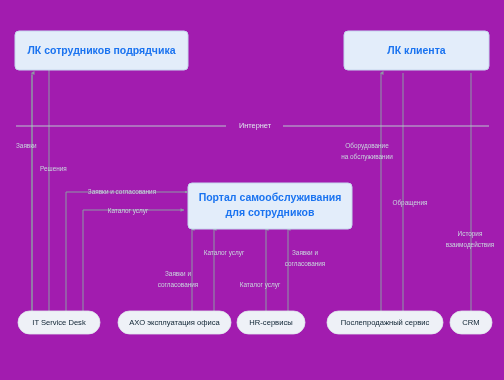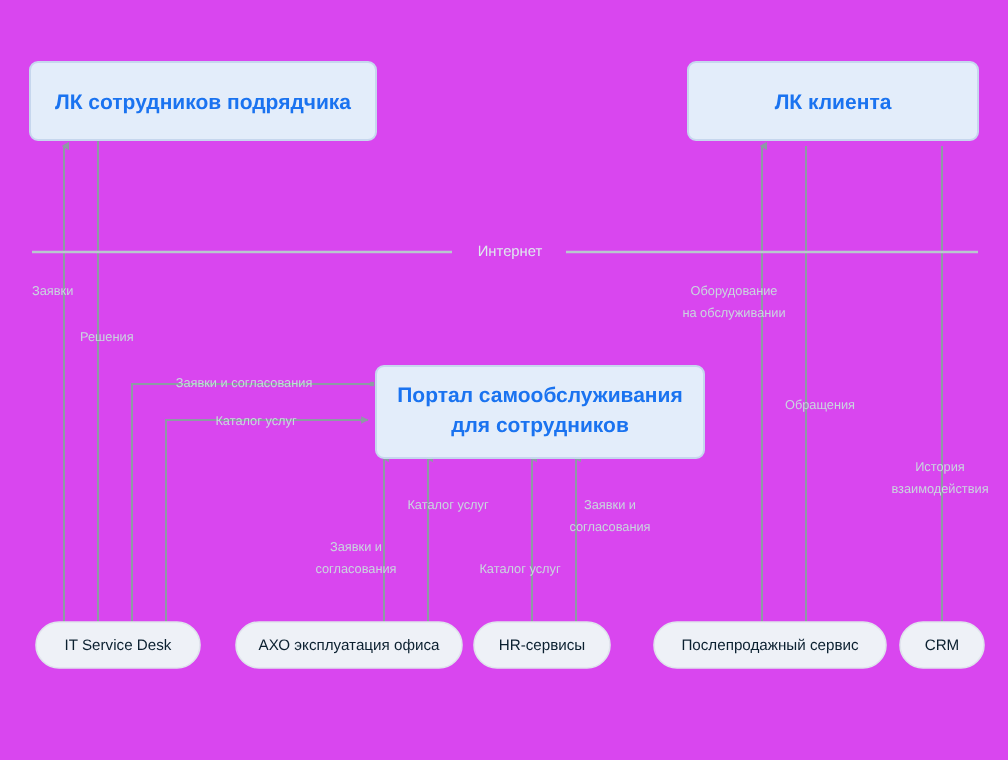--- a/index.html
+++ b/index.html
@@ -10,21 +10,21 @@
   body {
     width: 504px;
     height: 380px;
     overflow: hidden;
     font-family: "Liberation Sans", sans-serif;
   }
   #diagram-root {
     position: relative;
     width: 504px;
     height: 380px;
-    background: #d946ef;
+    background: #a21caf;
   }
   svg.layer {
     position: absolute;
     left: 0;
     top: 0;
     width: 504px;
     height: 380px;
   }
   .node-label {
     fill: #1a73f0;

